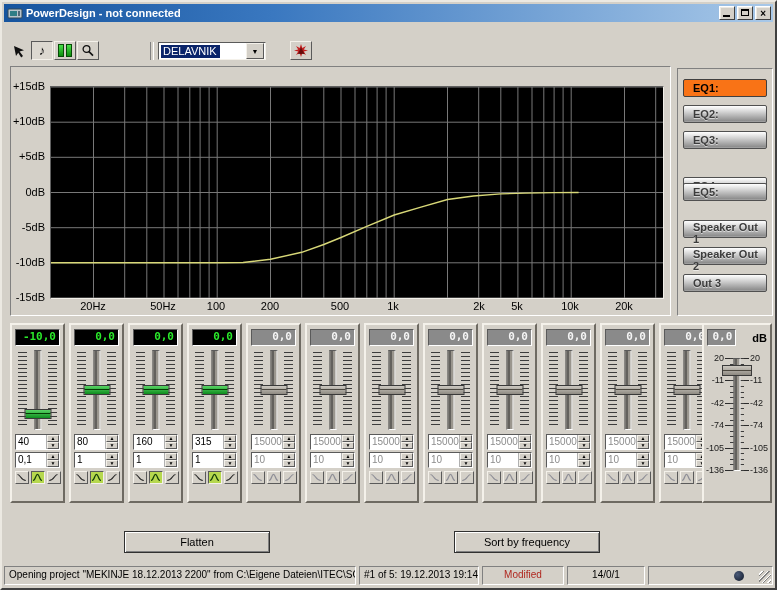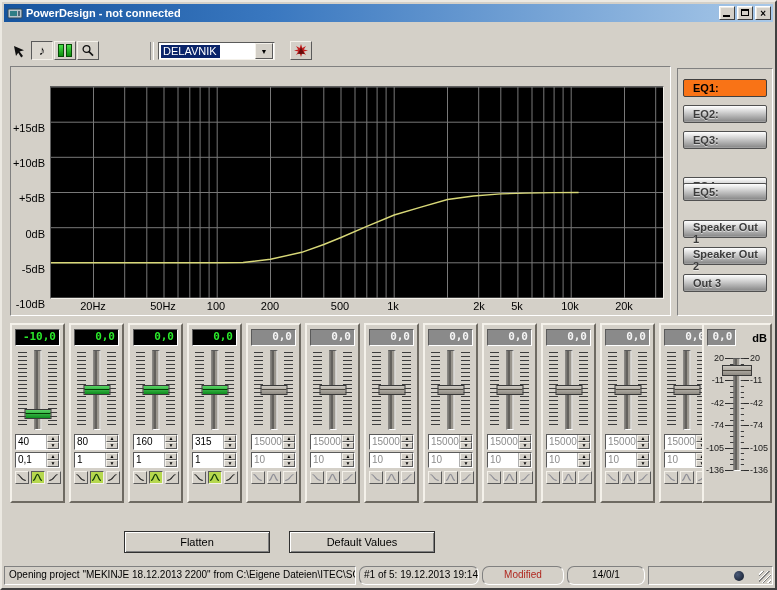--- a/index.html
+++ b/index.html
@@ -29,42 +29,42 @@
   .tbtns{position:absolute;left:6px;top:1px;display:flex;gap:1px;}
   .tbtn{width:22px;height:19px;background:#d4d0c8;border:1px solid;
         border-color:#f4f1ea #5a5a5a #5a5a5a #f4f1ea;display:flex;align-items:center;justify-content:center;padding:0;}
   .tbtn.flat{border-color:transparent;}
   .tbtn.pressed{border-color:#5a5a5a #f4f1ea #f4f1ea #5a5a5a;background:#dcd8d0;}
   .pause-bars{display:flex;gap:2px;}
   .pause-bars b{width:4px;height:11px;background:linear-gradient(#4ae04a,#0c8c0c);border:1px solid #064a06;}
   .note-glyph{font-size:13px;line-height:13px;color:#101010;}
   .tsep{position:absolute;left:148px;top:2px;width:2px;height:18px;
         border-left:1px solid #808080;border-right:1px solid #fff;}
-  .combo{position:absolute;left:156px;top:2px;width:117px;height:18px;background:#fff;
+  .combo{position:absolute;left:156px;top:2px;width:108px;height:18px;background:#fff;
          border:1px solid;border-color:#5a5a5a #f4f1ea #f4f1ea #5a5a5a;display:flex;align-items:center;box-sizing:border-box;}
   .combo-text{margin-left:2px;background:#0a246a;color:#fff;padding:0 3px 1px 2px;font-size:11px;}
   .combo-arrow{margin-left:auto;width:16px;height:14px;background:#d4d0c8;border:1px solid;
                border-color:#f4f1ea #5a5a5a #5a5a5a #f4f1ea;display:flex;align-items:center;justify-content:center;
                font-size:7px;color:#000;margin-right:1px;}
   .connect-btn{position:absolute;left:288px;top:1px;width:22px;height:19px;background:#d4d0c8;border:1px solid;
                border-color:#f4f1ea #5a5a5a #5a5a5a #f4f1ea;display:flex;align-items:center;justify-content:center;padding:0;}
   .logo{position:absolute;right:6px;top:1px;width:138px;height:18px;
         background:linear-gradient(to right,#7e93a8,#e9edf1 48%,#7e93a8);
         display:flex;align-items:center;justify-content:center;gap:8px;}
   .logo-text{font-family:"Liberation Serif",serif;font-weight:bold;font-size:16px;color:#16355f;letter-spacing:1px;line-height:16px;}
   .logo-dot{width:5px;height:5px;border-radius:50%;background:#2a4a8c;box-shadow:inset 1px 1px 0 #9ab0d0;}
 
   
   .graph-panel{position:absolute;left:8px;top:64px;width:661px;height:250px;
                border:1px solid;border-color:#808080 #fff #fff #808080;background:#d4d0c8;box-sizing:border-box;}
   .plot-wrap{position:absolute;left:39px;top:19px;width:614px;height:213px;background:#000;
              border:1px solid;border-color:#606060 #f2efe8 #f2efe8 #606060;box-sizing:border-box;}
   .plot-wrap svg{display:block;}
   .ylabels{position:absolute;left:0;top:19px;width:37px;height:213px;}
-  .ylabels span{position:absolute;right:3px;font-size:11px;color:#000;margin-top:42px;}
+  .ylabels span{position:absolute;right:3px;font-size:11px;color:#000;}
   .xlabels{position:absolute;left:39px;top:233px;width:614px;height:14px;}
   .xlabels span{position:absolute;transform:translateX(-50%);font-size:11px;color:#000;}
 
   
   .eq-frame{position:absolute;left:675px;top:66px;width:96px;height:248px;
             border:1px solid;border-color:#808080 #fff #fff #808080;box-sizing:border-box;}
   .eqbtn{position:absolute;left:5px;width:84px;height:18px;border:1px solid #505050;border-radius:2px;
          background:linear-gradient(#ffffff,#cfcfcf 40%,#8e8e8e 92%,#a8a8a8);
          font:bold 11px "Liberation Sans",sans-serif;color:#3c3c3c;text-align:left;padding:0 0 1px 9px;
          text-shadow:0 1px 0 rgba(255,255,255,.55);}
@@ -119,21 +119,21 @@
 
   
   .bbtn{position:absolute;top:529px;height:22px;width:146px;background:#d4d0c8;border:1px solid #303030;
         box-shadow:inset 1px 1px 0 #fff,inset -1px -1px 0 #808080;
         font:11px "Liberation Sans",sans-serif;color:#000;}
 
   
   .statusbar{position:absolute;left:2px;right:2px;bottom:3px;height:19px;display:flex;gap:3px;}
   .sec{border:1px solid;border-color:#808080 #fff #fff #808080;padding:2px 4px 0;font-size:10px;color:#000;
        white-space:nowrap;overflow:hidden;box-sizing:border-box;}
-  .sec.c{text-align:center;border-radius:7px;}
+  .sec.c{text-align:center;}
   .sec-mod{color:#b02820;}
   .sec-last{flex:1;position:relative;}
   .status-dot{position:absolute;right:28px;top:4px;width:10px;height:10px;border-radius:50%;
               background:radial-gradient(circle at 35% 35%,#4a5a78,#101828);}
   .grip{position:absolute;right:1px;bottom:1px;width:12px;height:12px;
         background:repeating-linear-gradient(135deg,rgba(0,0,0,0) 0 2px,#fff 2px 3px,#808080 3px 4px);}
 </style>
 </head>
 <body>
 
@@ -849,21 +849,21 @@
         <span class="mlab r" style="top: 92.6px;">-105</span>
         <span class="mtick" style="top: 97.6px; right: 19px;"></span>
         <span class="mlab l" style="top: 115px;">-136</span>
         <span class="mtick" style="top: 120px; left: 19px;"></span>
         <span class="mlab r" style="top: 115px;">-136</span>
         <span class="mtick" style="top: 120px; right: 19px;"></span>
       </div>
   </div>
 
   <button class="bbtn" style="left:122px;">Flatten</button>
-  <button class="bbtn" style="left:287px;">Default Values</button>
+  <button class="bbtn" style="left:452px;">Sort by frequency</button>
 
   <div class="statusbar">
     <div class="sec" style="width:352px;">Opening project "MEKINJE 18.12.2013  2200" from C:\Eigene Dateien\ITEC\SOTWARE\I</div>
     <div class="sec c" style="width:120px;">#1 of 5: 19.12.2013 19:14</div>
     <div class="sec c sec-mod" style="width:82px;">Modified</div>
     <div class="sec c" style="width:78px;">14/0/1</div>
     <div class="sec sec-last">
       <span class="status-dot"></span>
       <span class="grip"></span>
     </div>

